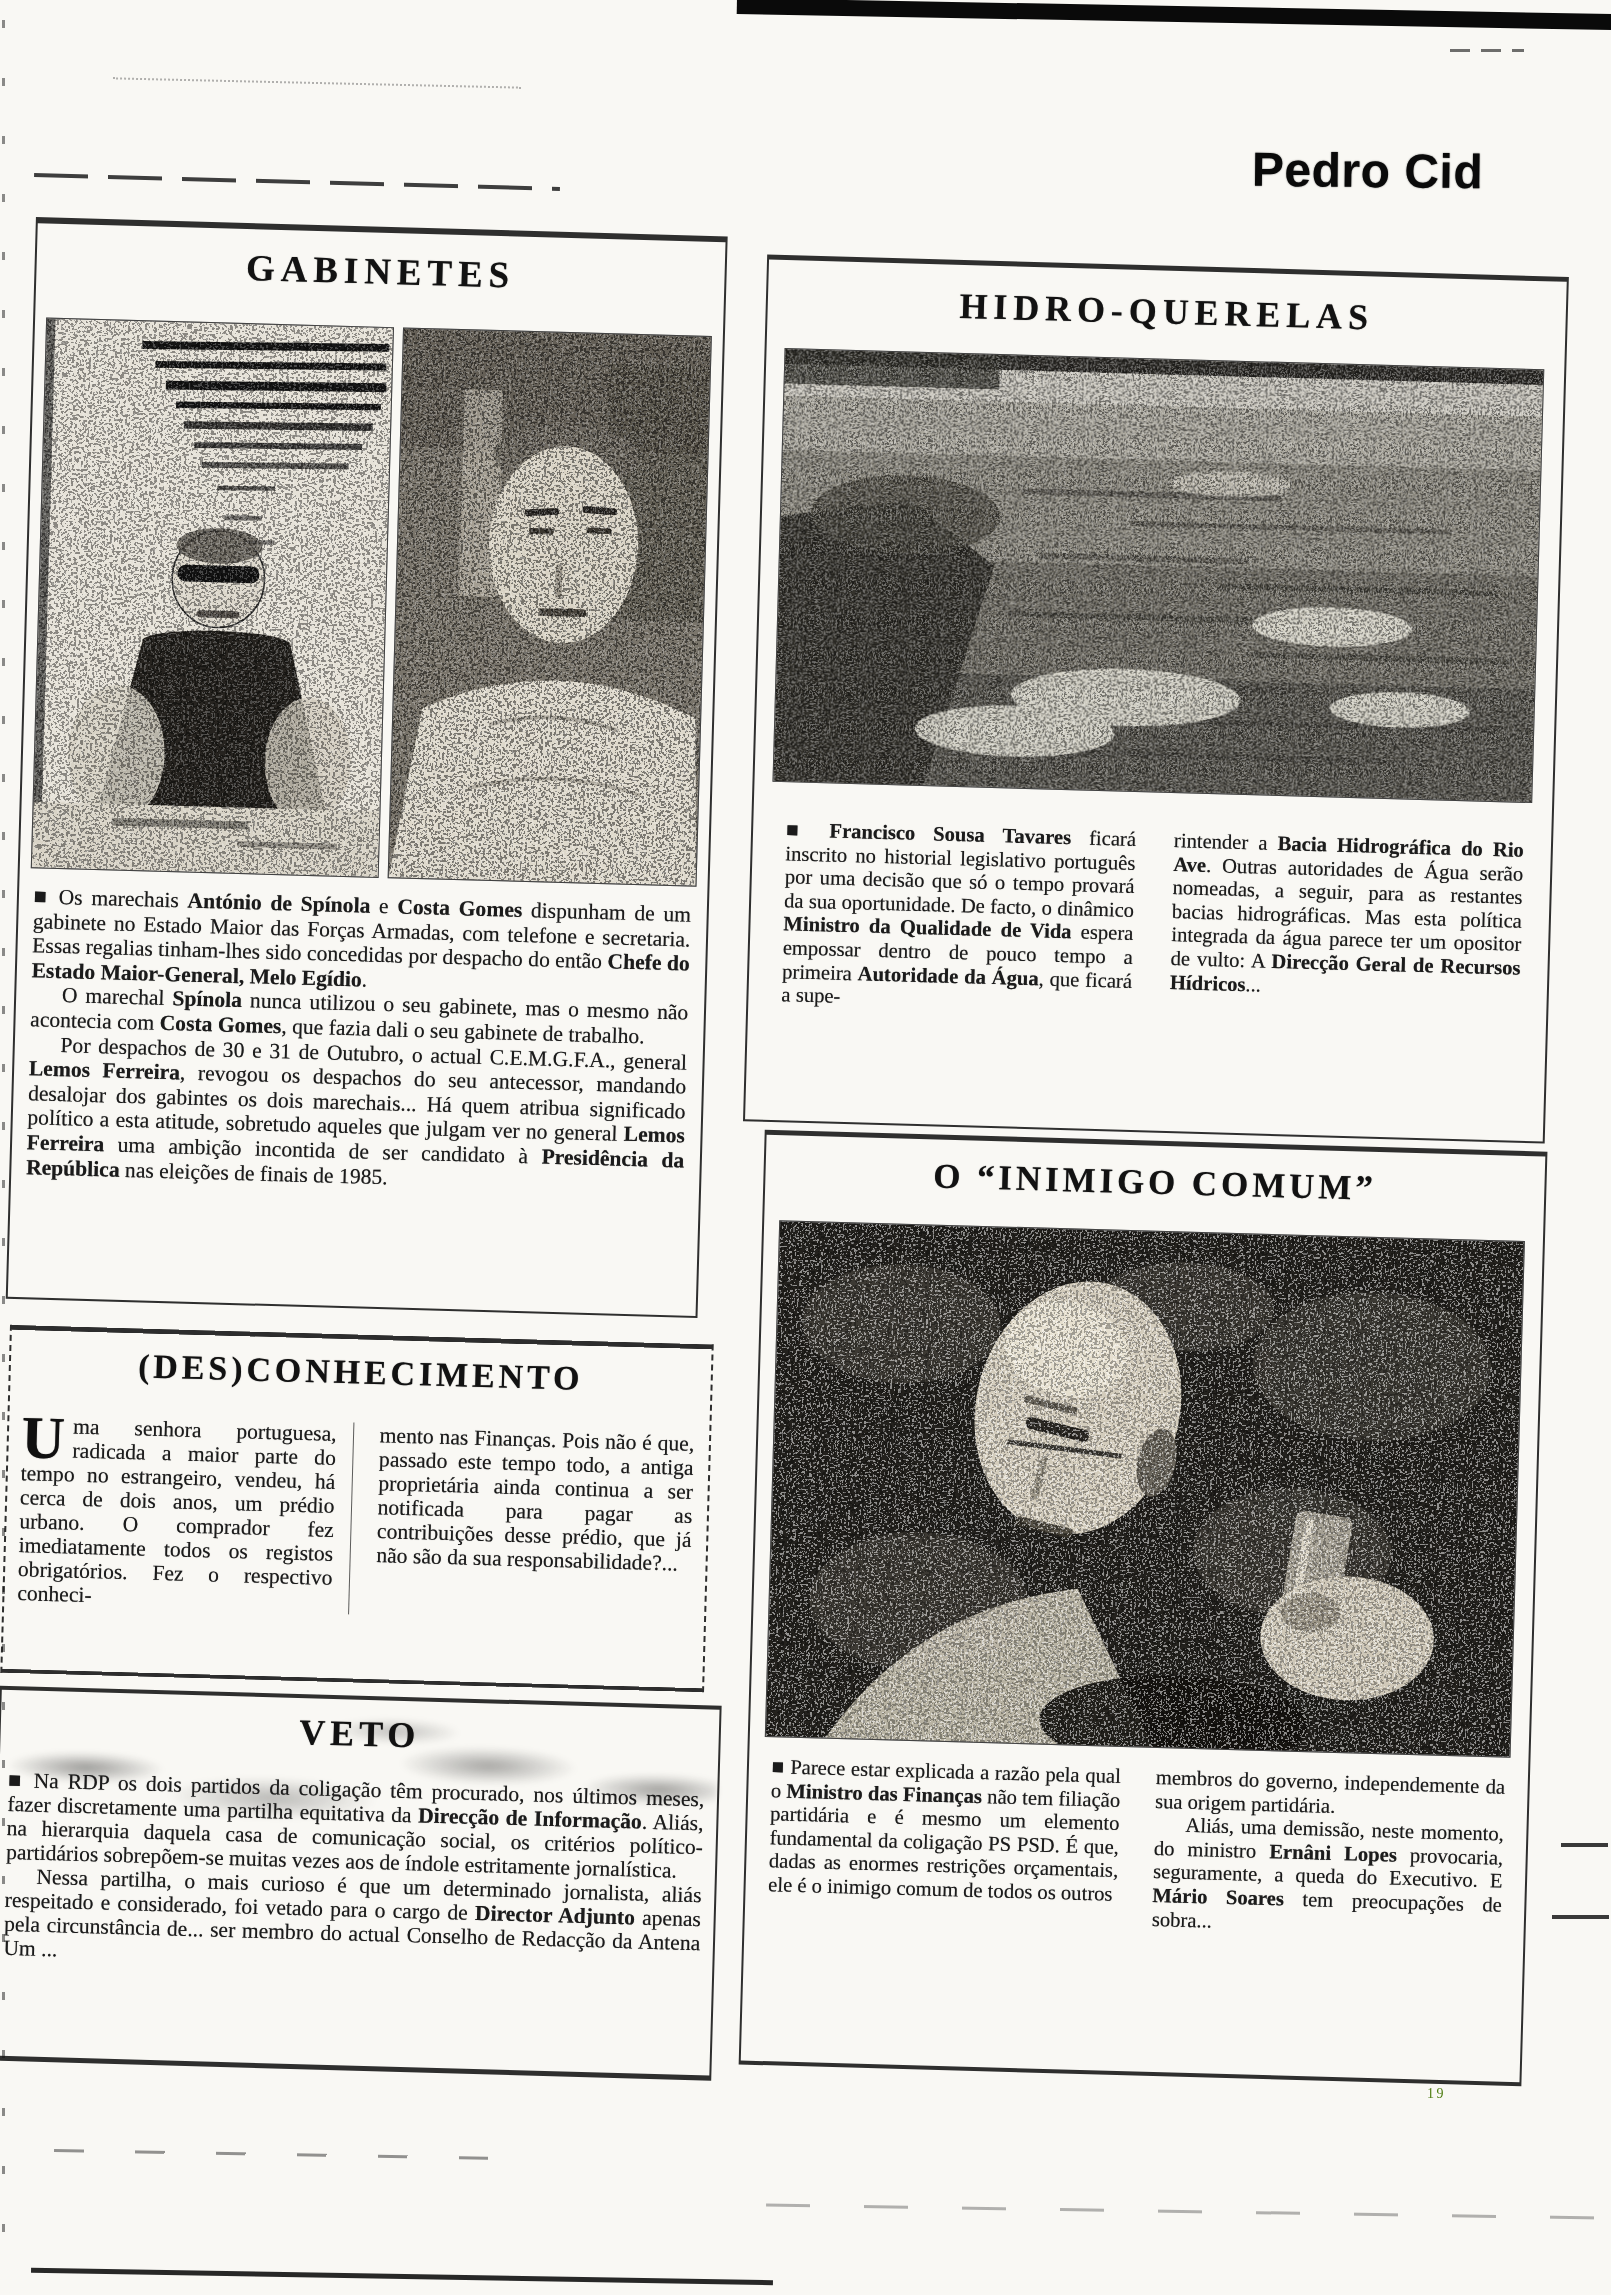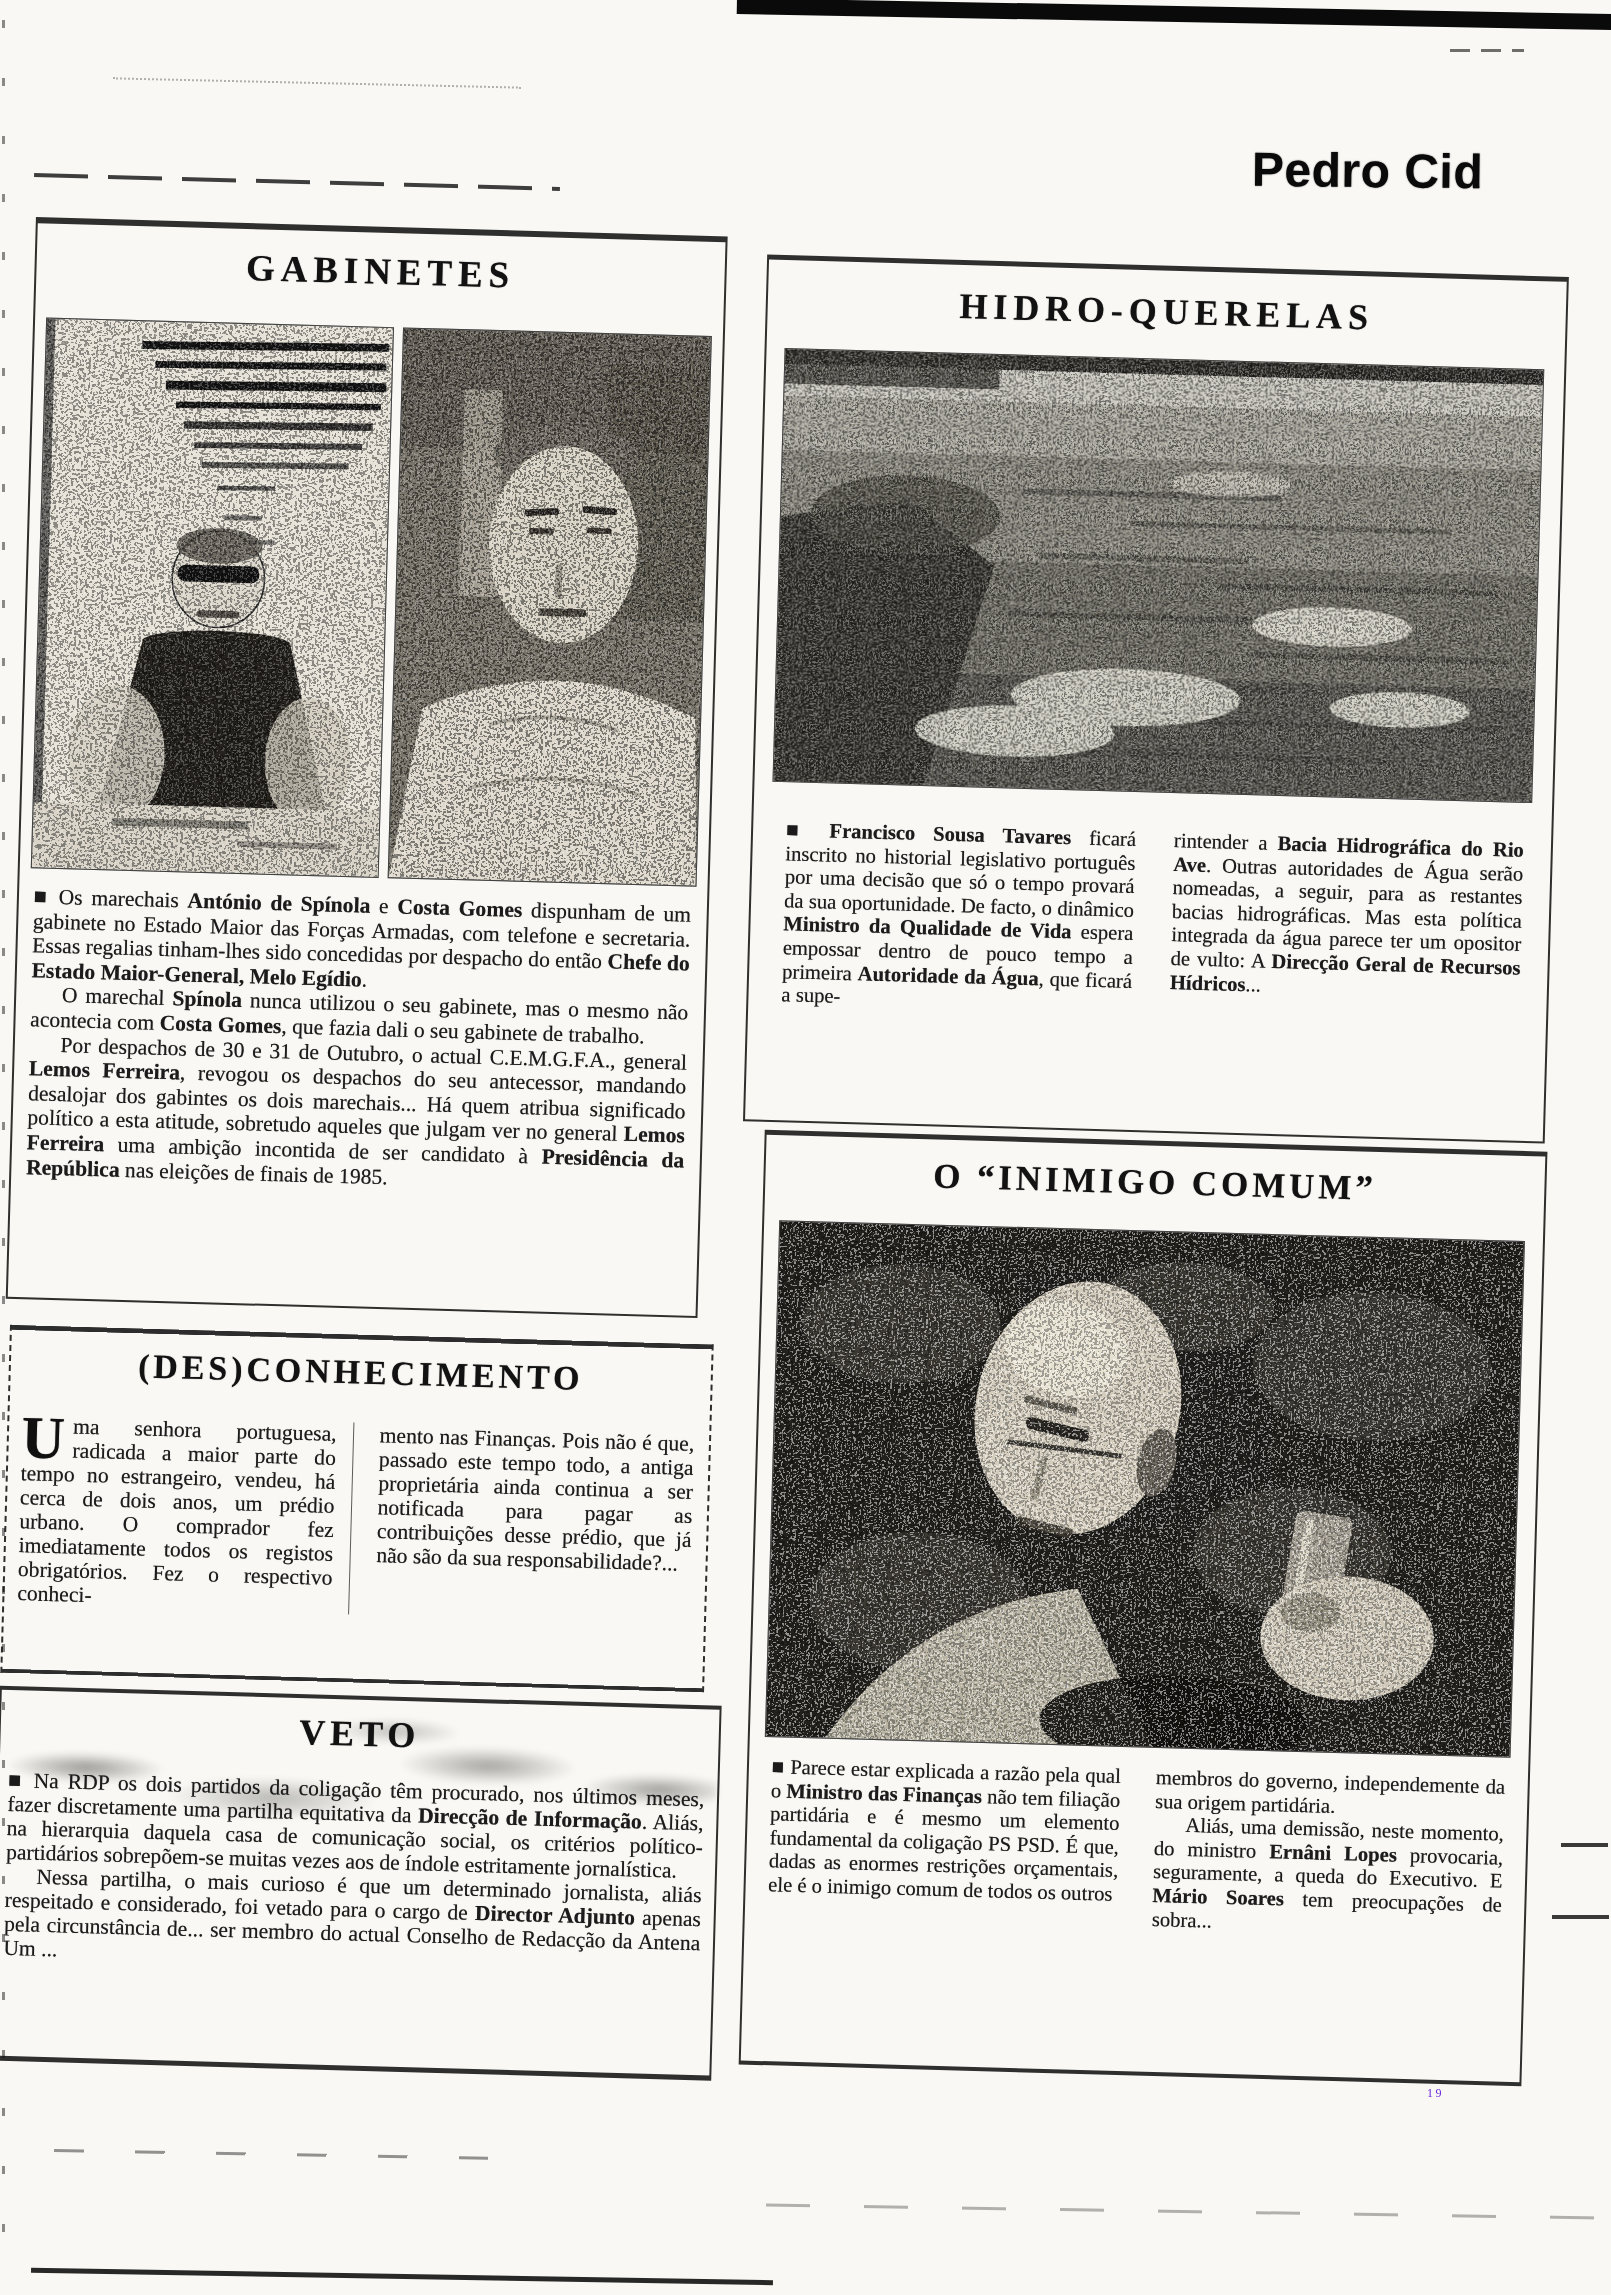--- a/index.html
+++ b/index.html
@@ -74,21 +74,21 @@
       radial-gradient(ellipse 88px 17px at 55% 20%, rgba(20,20,20,.45), transparent 75%);
   }
   #veto-text{position:absolute;top:78px;left:8.8px;right:12.8px;font-size:21.6px;line-height:24px;z-index:2;}
 
   
   #author{
     position:absolute;left:1252px;top:143px;
     font-family:"Liberation Sans", sans-serif;font-weight:900;font-size:48px;letter-spacing:0.5px;
     color:#0a0a0a;text-shadow:0 0 1.5px rgba(0,0,0,.65);transform:rotate(.6deg);
   }
-  #pageno{position:absolute;left:1427px;top:2086px;font-size:12px;letter-spacing:2.5px;color:#6d28d9;}
+  #pageno{position:absolute;left:1427px;top:2086px;font-size:14px;letter-spacing:2.5px;color:#4d7c0f;}
   .artifact{position:absolute;}
   #top-bar{left:737px;top:-2px;width:879px;height:15.7px;background:#0a0a0a;transform:rotate(1.05deg);transform-origin:left top;}
   #dots-left{left:2px;top:19.7px;width:3.4px;height:2245px;opacity:.55;
     background:repeating-linear-gradient(to bottom, rgba(25,25,25,.9) 0 7.9px, transparent 7.9px 58px);}
   #faint-line-1{left:113px;top:82px;width:408px;height:0;border-top:2px dotted rgba(40,40,40,.35);transform:rotate(1.3deg);}
   #dash-line-1{left:34px;top:180px;width:526px;height:4.4px;transform:rotate(1.5deg);opacity:.85;
     background:repeating-linear-gradient(to right, #1d1d1d 0 54px, transparent 54px 74px);}
   #right-mark-1{left:1561px;top:1843px;width:47px;height:3.9px;background:rgba(10,10,10,.8);}
   #right-mark-2{left:1552px;top:1915px;width:57px;height:3.9px;background:rgba(10,10,10,.8);}
   #bottom-dash-1{left:54px;top:2153px;width:447px;height:2.9px;transform:rotate(1deg);opacity:.5;

